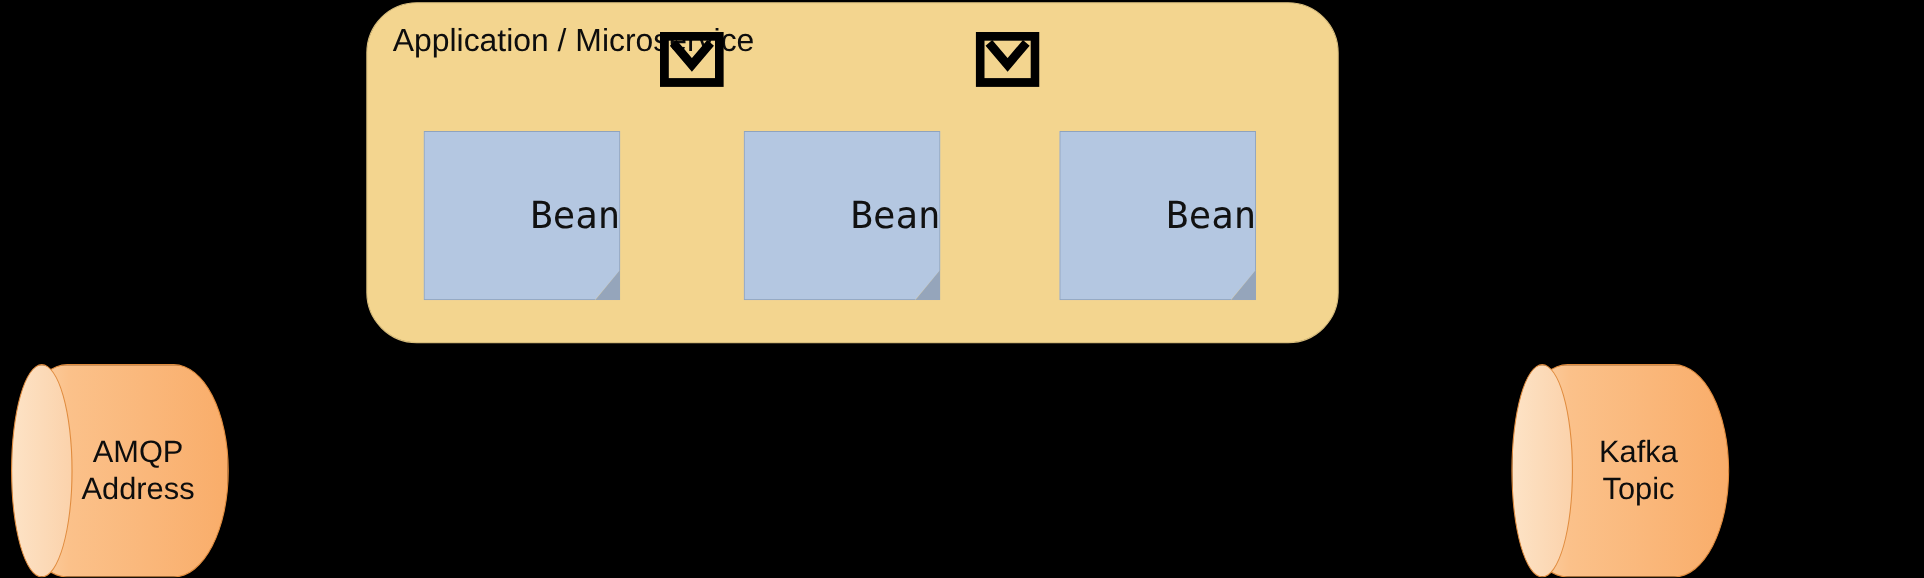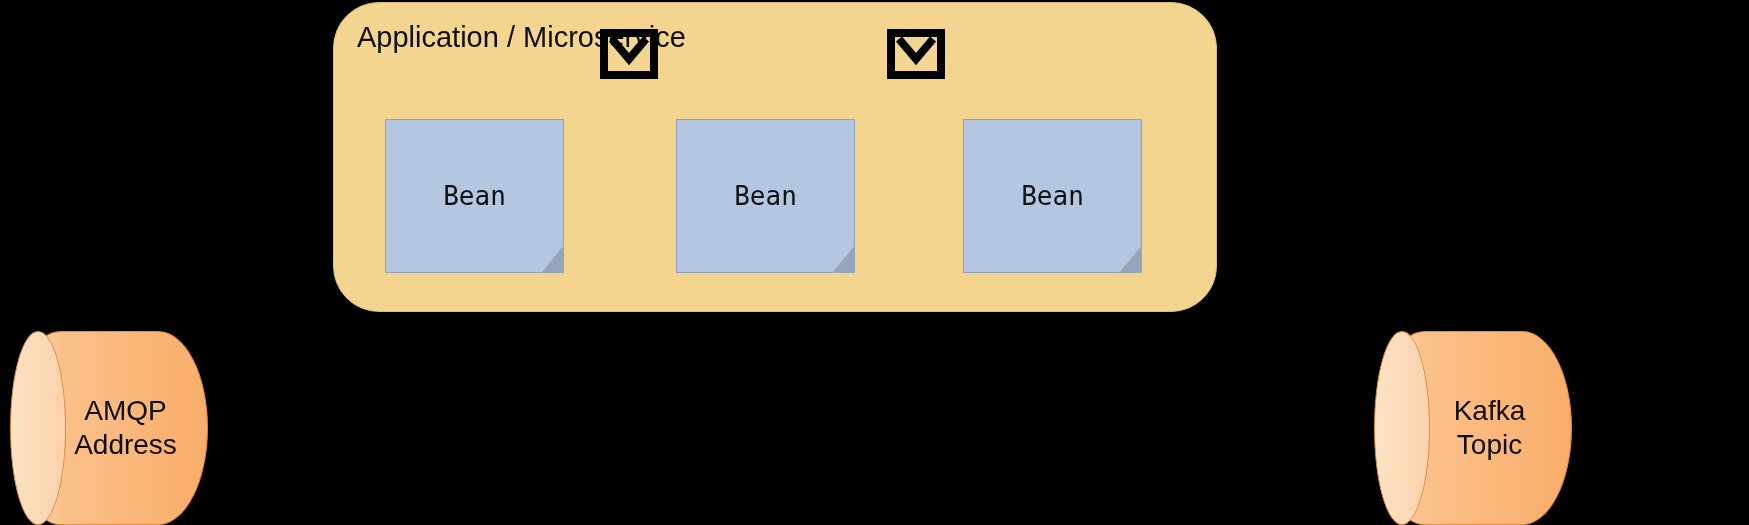--- a/index.html
+++ b/index.html
@@ -64,23 +64,23 @@
     height: 28px;
     background: #95a5bb;
     clip-path: polygon(100% 0, 100% 100%, 0 100%);
   }
   .bean-label {
     position: absolute;
     left: 0;
     right: 0;
     top: 50%;
     transform: translateY(-50%);
-    text-align: center;
+    text-align: right;
     font-family: "DejaVu Sans Mono", "Liberation Mono", monospace;
-    font-size: 26px;
+    font-size: 34px;
     color: #111111;
   }
   #bean-1 { left: 51px; }
   #bean-2 { left: 342px; }
   #bean-3 { left: 629px; }
 
   
   .envelope {
     position: absolute;
     top: 26px;

